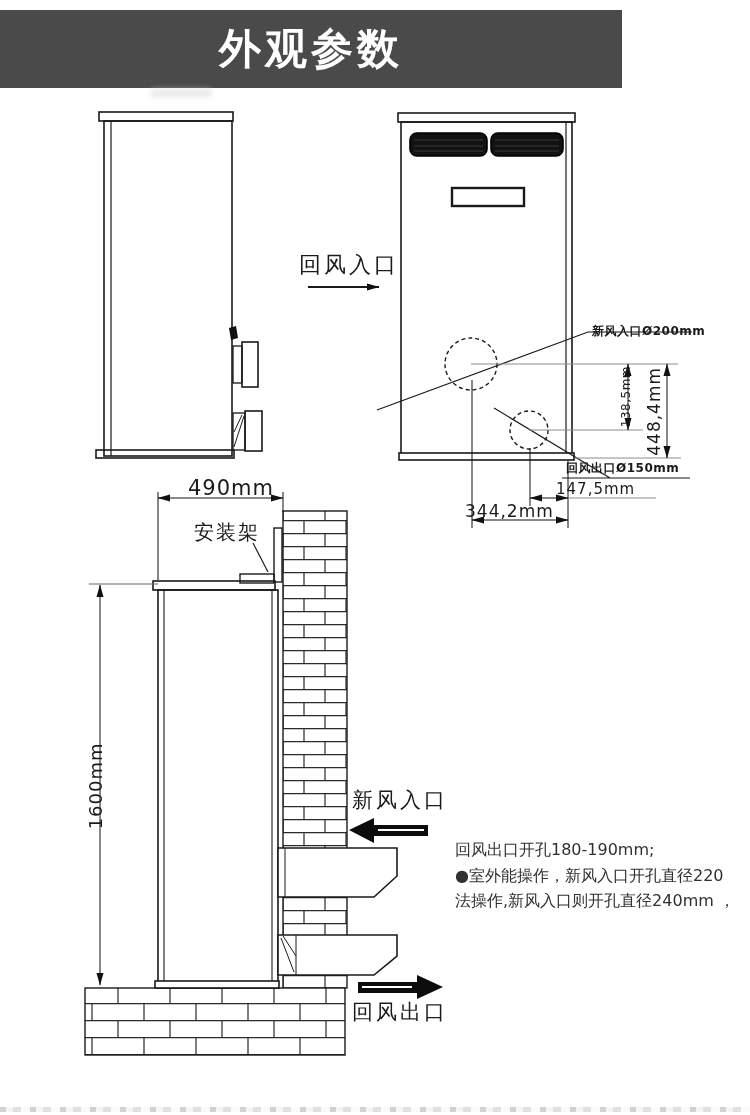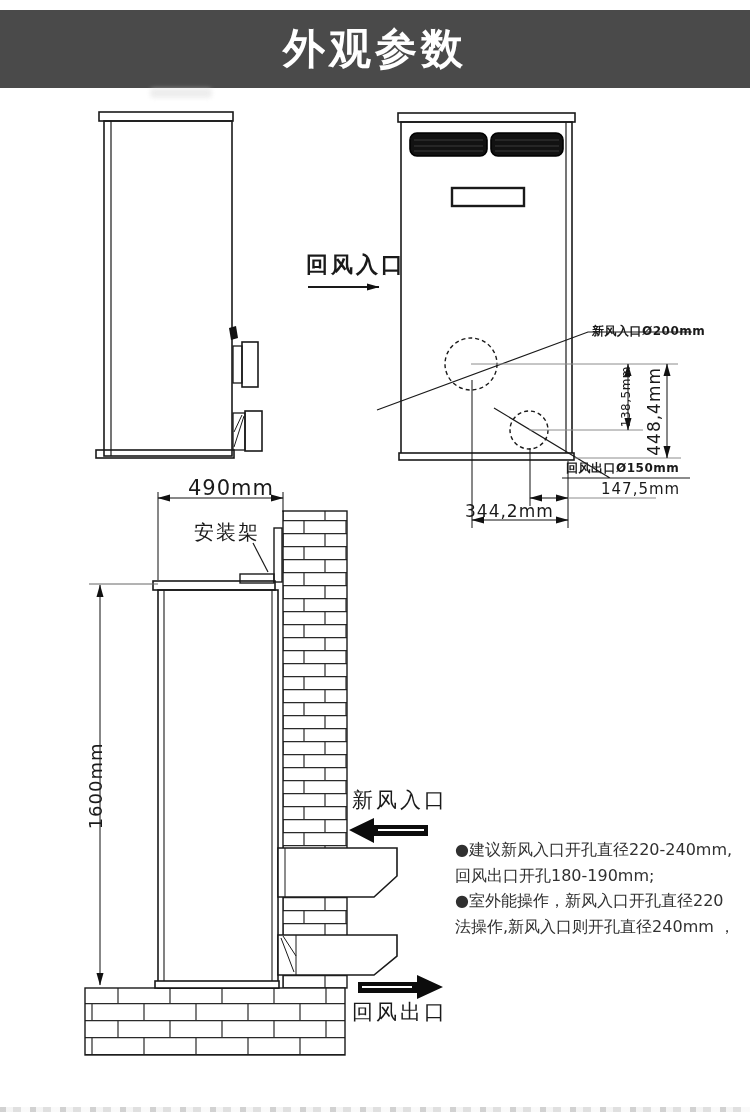--- a/index.html
+++ b/index.html
@@ -1,18 +1,18 @@
 <!DOCTYPE html>
 <html><head>
 <meta charset="utf-8">
 <style>
   html,body{margin:0;padding:0;background:#fff;}
   #stage{position:relative;width:750px;height:1115px;background:#ffffff;overflow:hidden;
          font-family:"DejaVu Sans","Liberation Sans",sans-serif;color:#1a1a1a;}
-  .banner{position:absolute;left:0;top:10px;width:750px;height:78px;background:#4a4a4a;
+  .banner{position:absolute;left:0;top:10px;width:622px;height:78px;background:#4a4a4a;
           display:flex;align-items:center;justify-content:center;}
   .banner h1{margin:0;font-size:42px;font-weight:700;color:#ffffff;letter-spacing:4px;}
   .smudge{position:absolute;left:150px;top:88px;width:62px;height:10px;background:#d9d9d9;
           opacity:.45;filter:blur(2px);border-radius:4px;}
   svg{position:absolute;left:0;top:0;}
   .lbl{position:absolute;white-space:nowrap;line-height:1.1;}
   .cjk-big{font-size:21px;letter-spacing:3px;font-weight:500;}
   .dim-big{font-size:21px;letter-spacing:1px;}
   .dim-mid{font-size:17px;letter-spacing:1px;}
   .dim-sm{font-size:15px;letter-spacing:1px;}
@@ -132,38 +132,37 @@
 
     <g stroke="#111" stroke-width="1" fill="none">
       <line x1="158" y1="492" x2="158" y2="580"></line>
       <line x1="283" y1="492" x2="283" y2="512"></line>
       <line x1="158" y1="498" x2="283" y2="498" marker-start="url(#arr)" marker-end="url(#arr)"></line>
       <line x1="89" y1="584" x2="158" y2="584" stroke="#666"></line>
       <line x1="100" y1="585" x2="100" y2="985" marker-start="url(#arr)" marker-end="url(#arr)"></line>
     </g>
   </svg>
 
-  <div class="lbl cjk-big" style="left:306px;top:253px;font-size:22px;font-weight:bold;">回风入口</div>
+  <div class="lbl cjk-big" style="left:299px;top:253px;font-size:22px;">回风入口</div>
 
   <div class="lbl callout" style="left:592px;top:316px;margin-top:9px;">新风入口Ø200mm</div>
   <div class="lbl callout" style="left:566px;top:462px;">回风出口Ø150mm</div>
 
   <div class="lbl dim-tiny rot" style="left:596px;top:390px;">138,5mm</div>
   <div class="lbl dim-mid rot" style="left:610px;top:402px;">448,4mm</div>
-  <div class="lbl dim-sm" style="left:601px;top:481px;">147,5mm</div>
+  <div class="lbl dim-sm" style="left:556px;top:481px;">147,5mm</div>
   <div class="lbl dim-mid" style="left:465px;top:502px;">344,2mm</div>
 
   <div class="lbl dim-big" style="left:188px;top:477px;">490mm</div>
   <div class="lbl" style="left:194px;top:521px;font-size:20px;letter-spacing:2px;">安装架</div>
   <div class="lbl dim-mid rot" style="left:52px;top:776px;font-size:18px;">1600mm</div>
 
   <div class="lbl cjk-big" style="left:352px;top:789px;">新风入口</div>
   <div class="lbl cjk-big" style="left:352px;top:1001px;">回风出口</div>
 
   <div class="notes">
-    <div>●建议新风入口开孔直径220-240mm,</div>
     <div>回风出口开孔180-190mm;</div>
     <div>●室外能操作，新风入口开孔直径220</div>
     <div>法操作,新风入口则开孔直径240mm ，</div>
   </div>
 
   <div class="bottom-strip"></div>
 </div>
 
 </body></html>

